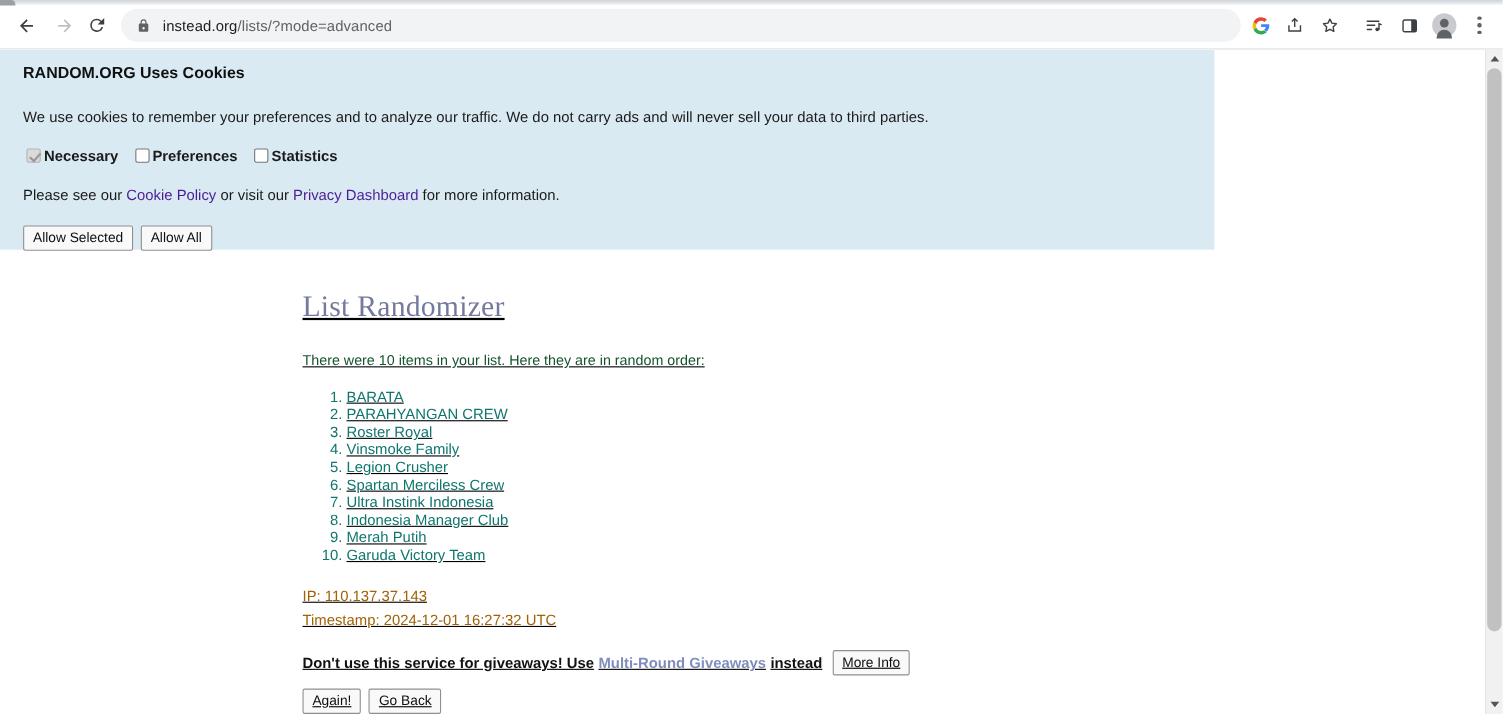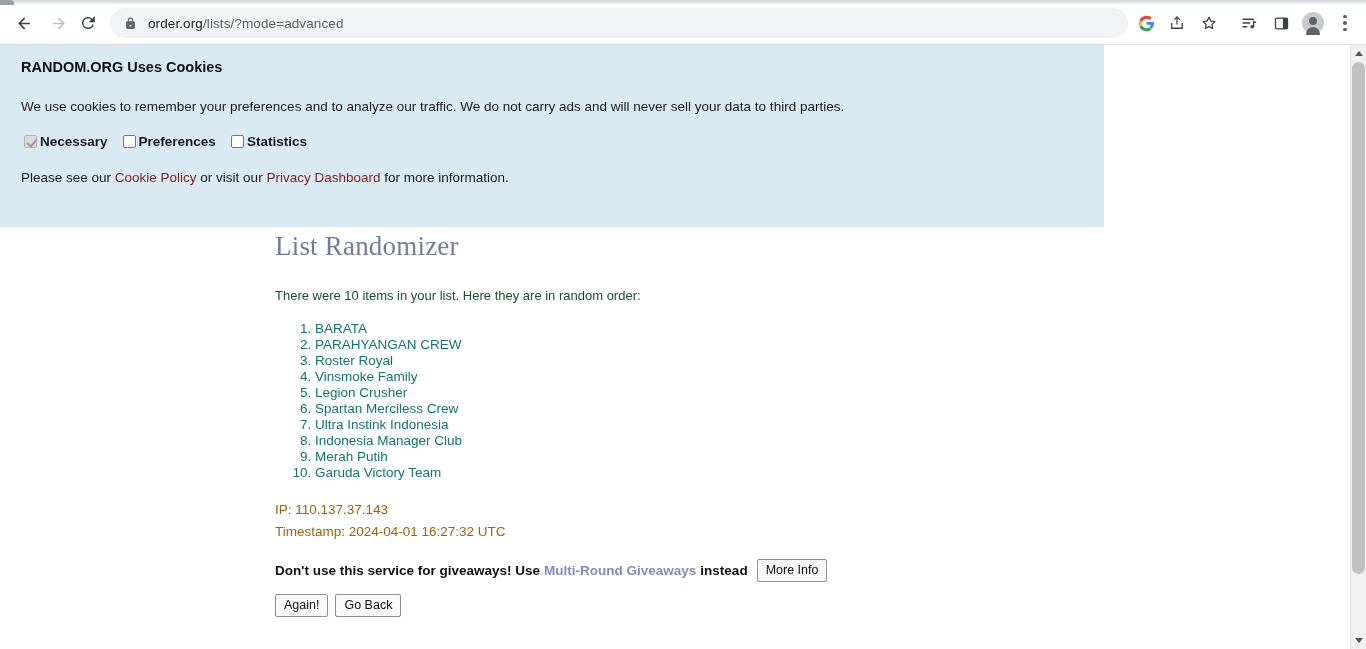--- a/index.html
+++ b/index.html
@@ -166,42 +166,43 @@
     border: solid #9a9a9a;
     border-width: 0 2px 2px 0;
     transform: rotate(42deg);
   }
   #cookie-policy-line {
     font-size: 13.5px;
     color: #1a1a1a;
     margin: 0 0 20px 0;
   }
   #cookie-policy-line a {
-    color: #7f1d1d;
+    color: #4c1d95;
     text-decoration: none;
   }
   .btn {
     font-family: "Liberation Sans", sans-serif;
     font-size: 12.5px;
     color: #0f0f0f;
     background: #f9f9f9;
     border: 1px solid #8f8f8f;
     border-radius: 2px;
     padding: 3px 8px;
     line-height: 1.2;
     cursor: default;
   }
   #cookie-buttons { display: flex; gap: 7px; }
 
   
   #main-content {
     position: absolute;
-    top: 166px; left: 0;
+    top: 198px; left: 0;
     width: 1350px;
     padding-left: 275px;
+    text-decoration: underline;
   }
   #page-title {
     font-family: "Liberation Serif", serif;
     font-size: 27px;
     font-weight: normal;
     color: #737a9e;
     margin: 20px 0 0 0;
     letter-spacing: 0.2px;
   }
   #intro-text {
@@ -308,21 +309,21 @@
       <path d="M17.65 6.35A8 8 0 1 0 19.73 14h-2.1A6 6 0 1 1 12 6c1.66 0 3.14.69 4.22 1.78L13 11h8V3l-3.35 3.35z" fill="#3c4043"></path>
     </svg>
   </div>
 
   <div id="omnibox">
     <span class="lock">
       <svg width="13" height="13" viewBox="0 0 24 24">
         <path d="M18 8h-1V6a5 5 0 0 0-10 0v2H6a2 2 0 0 0-2 2v10a2 2 0 0 0 2 2h12a2 2 0 0 0 2-2V10a2 2 0 0 0-2-2zM9 6a3 3 0 0 1 6 0v2H9V6zm3 12a2 2 0 1 1 0-4 2 2 0 0 1 0 4z" fill="#5f6368"></path>
       </svg>
     </span>
-    <span id="url-text"><span class="host">order.org</span><span class="path">/lists/?mode=advanced</span></span>
+    <span id="url-text"><span class="host">instead.org</span><span class="path">/lists/?mode=advanced</span></span>
   </div>
 
   <div class="chrome-icon" id="google-icon-btn">
     <svg width="17" height="17" viewBox="0 0 48 48">
       <path fill="#4285F4" d="M45 24c0-1.6-.1-2.7-.4-3.9H24v7.1h12c-.2 1.9-1.5 4.7-4.4 6.6l6.7 5.2C42.2 35.3 45 30.1 45 24z"></path>
       <path fill="#34A853" d="M24 46c5.9 0 10.9-2 14.5-5.3l-6.9-5.4c-1.9 1.3-4.4 2.2-7.6 2.2-5.8 0-10.7-3.8-12.5-9.1l-7.1 5.5C8 41.1 15.4 46 24 46z"></path>
       <path fill="#FBBC05" d="M11.5 28.4c-.5-1.4-.7-2.9-.7-4.4s.3-3 .7-4.4l-7.1-5.5C3 17 2 20.4 2 24s1 7 2.4 9.9l7.1-5.5z"></path>
       <path fill="#EA4335" d="M24 10.6c4.1 0 6.9 1.8 8.5 3.3l6.2-6C34.9 4.4 29.9 2 24 2 15.4 2 8 6.9 4.4 14.1l7.1 5.5c1.8-5.3 6.7-9 12.5-9z"></path>
     </svg>
   </div>
@@ -390,41 +391,45 @@
         <span>Preferences</span>
       </label>
       <label class="opt">
         <span class="cb"></span>
         <span>Statistics</span>
       </label>
     </div>
 
     <p id="cookie-policy-line"><span>Please see our </span><a href="#">Cookie Policy</a><span> or visit our </span><a href="#">Privacy Dashboard</a><span> for more information.</span></p>
 
+    <div id="cookie-buttons">
+      <button class="btn">Allow Selected</button>
+      <button class="btn">Allow All</button>
+    </div>
   </div>
 
   <div id="main-content">
     <h1 id="page-title">List Randomizer</h1>
     <p id="intro-text">There were 10 items in your list. Here they are in random order:</p>
 
     <ol id="result-list">
       <li>BARATA</li>
       <li>PARAHYANGAN CREW</li>
       <li>Roster Royal</li>
       <li>Vinsmoke Family</li>
       <li>Legion Crusher</li>
       <li>Spartan Merciless Crew</li>
       <li>Ultra Instink Indonesia</li>
       <li>Indonesia Manager Club</li>
       <li>Merah Putih</li>
       <li>Garuda Victory Team</li>
     </ol>
 
     <p class="meta-line" id="ip-line">IP: 110.137.37.143</p>
-    <p class="meta-line" id="timestamp-line">Timestamp: 2024-04-01 16:27:32 UTC</p>
+    <p class="meta-line" id="timestamp-line">Timestamp: 2024-12-01 16:27:32 UTC</p>
 
     <div id="giveaway-row">
       <span>Don't use this service for giveaways! Use</span>
       <a href="#">Multi-Round Giveaways</a>
       <span>instead</span>
       <button class="btn" id="more-info-button">More Info</button>
     </div>
 
     <div id="action-buttons">
       <button class="btn">Again!</button>

